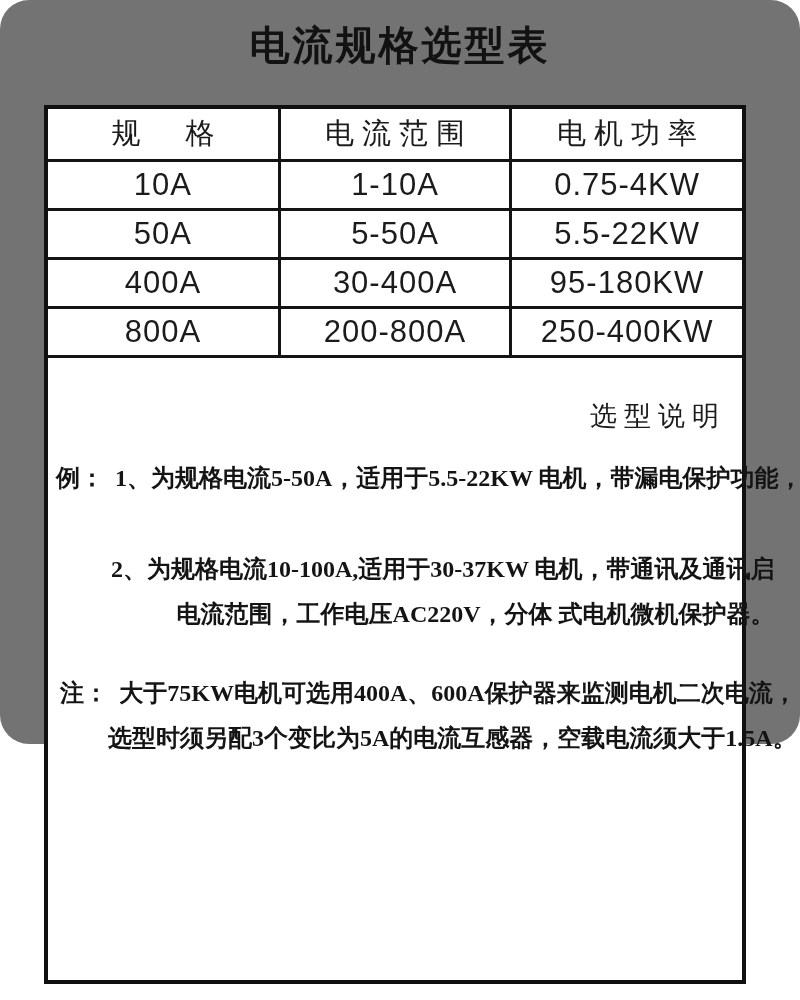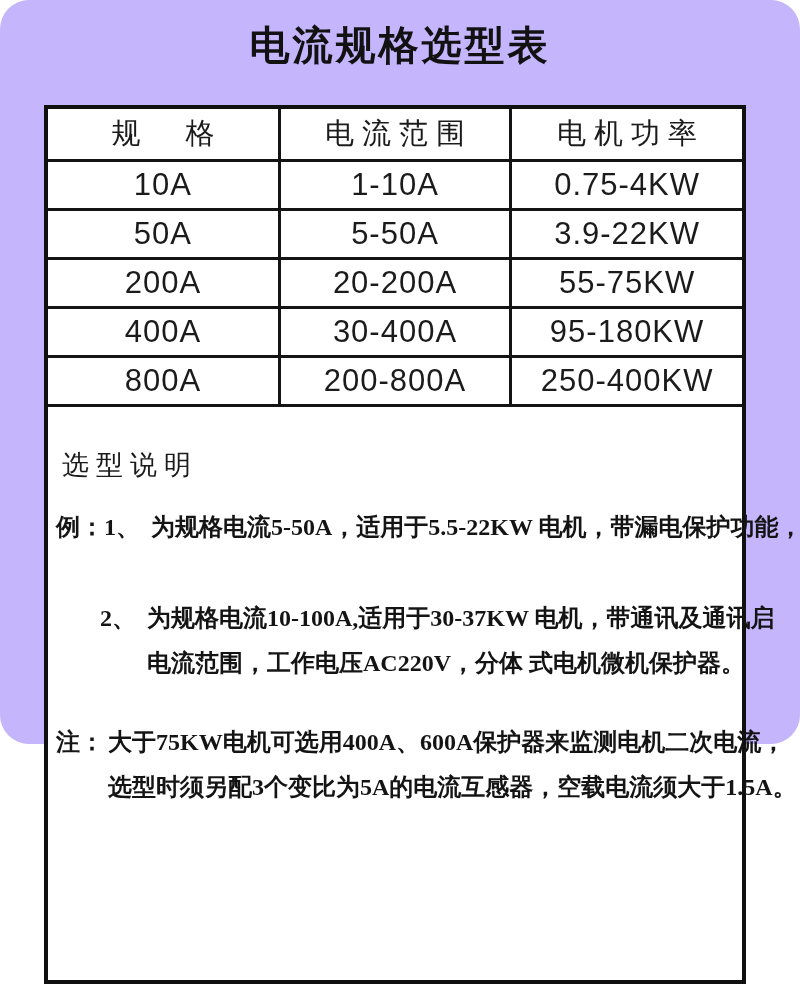--- a/index.html
+++ b/index.html
@@ -4,21 +4,21 @@
 <style>
   html,body { margin:0; padding:0; }
   body {
     width:800px; height:1000px;
     background:#ffffff;
     color:#161616;
     font-family:"Liberation Serif", serif;
     overflow:hidden;
     position:relative;
   }
-  .page { position:relative; width:800px; height:744px; background:#c4b5fd;border-radius:29px; }
+  .page { position:relative; width:800px; height:744px; background:#737373;border-radius:29px; }
 
   
   .doc-title {
     position:absolute; top:18px; left:0; width:100%;
     text-align:center;
     font-size:40px; font-weight:bold;
     letter-spacing:3px;
     color:#121212;
     font-family:"Liberation Serif", serif;
   }
@@ -57,21 +57,21 @@
     padding-left:8px;
   }
   table.spec-table td {
     height:46px;
     font-size:31px; font-weight:400;
     letter-spacing:1px;
     margin-top:19px;
   }
 
   
-  .notes { padding:0 16px 0 8px; color:#141414; }
+  .notes { padding:0 16px 0 8px; color:#141414;text-align:right; }
   .notes-heading {
     margin:40px 0 0 6px;
     font-family:"Liberation Sans", sans-serif;
     font-size:27px; font-weight:500;
     letter-spacing:7px;
     color:#1b1b1b;
   }
   .note-row {
     display:flex;
     font-size:24px; font-weight:bold;
@@ -107,26 +107,21 @@
       </thead>
       <tbody>
         <tr>
           <td>10A</td>
           <td>1-10A</td>
           <td>0.75-4KW</td>
         </tr>
         <tr>
           <td>50A</td>
           <td>5-50A</td>
-          <td>3.9-22KW</td>
-        </tr>
-        <tr>
-          <td>200A</td>
-          <td>20-200A</td>
-          <td>55-75KW</td>
+          <td>5.5-22KW</td>
         </tr>
         <tr>
           <td>400A</td>
           <td>30-400A</td>
           <td>95-180KW</td>
         </tr>
         <tr>
           <td>800A</td>
           <td>200-800A</td>
           <td>250-400KW</td>

